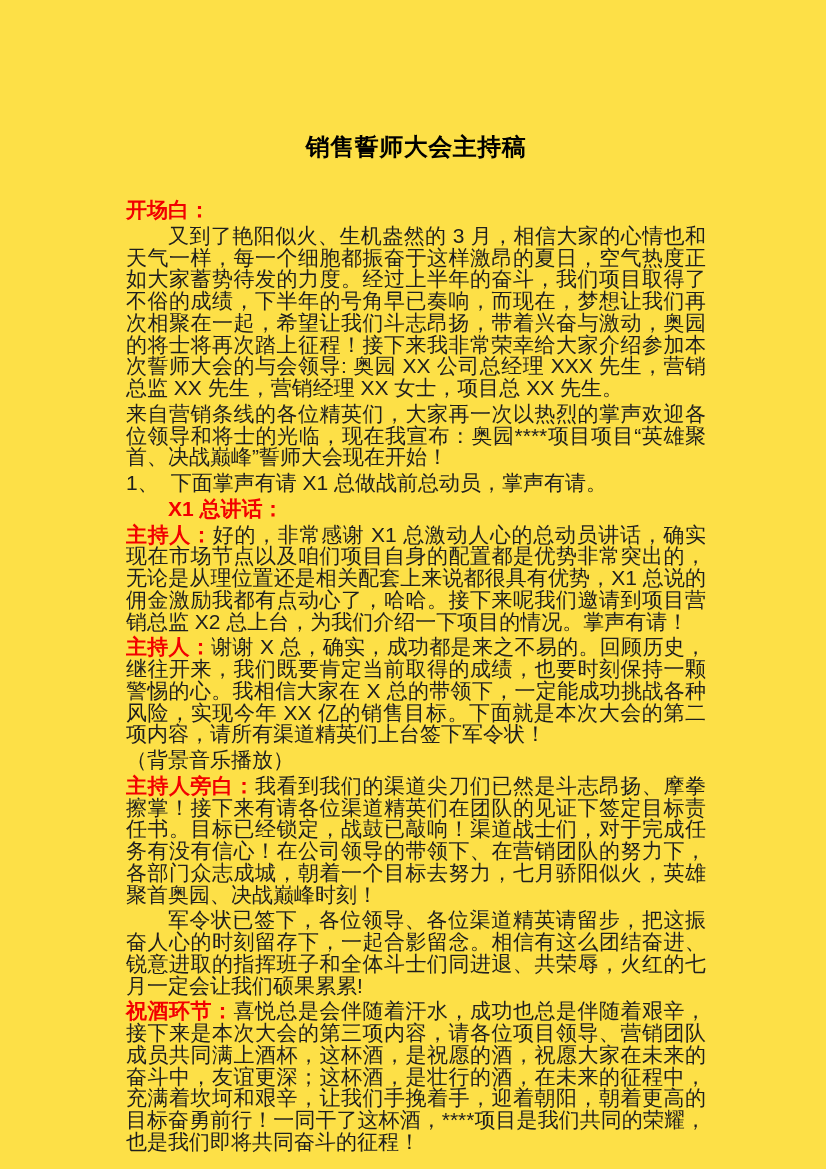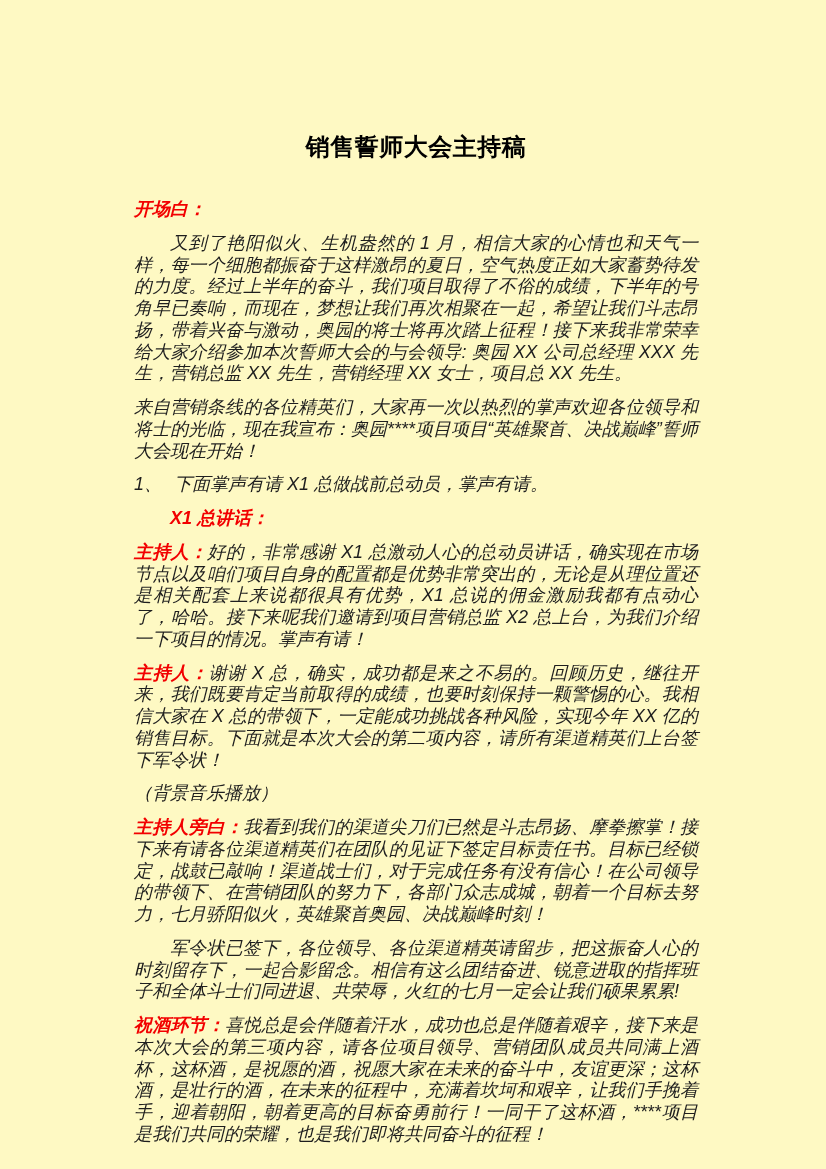--- a/index.html
+++ b/index.html
@@ -1,57 +1,56 @@
 <!DOCTYPE html>
 <html><head>
 <meta charset="utf-8">
 <style>
   html,body{margin:0;padding:0;background:#ffffff;}
   .page{
     position:relative;
     width:826px;
     height:1169px;
-    background:#fef9c3;
+    background:#fde047;
     box-sizing:border-box;
     padding:131px 116px 40px 122px;
     font-family:"Liberation Sans","DejaVu Sans",sans-serif;
     color:#1e1e1e;
     overflow:hidden;
   }
   .doc-title{
     margin:0 0 36px 0;
     font-size:24px;
     line-height:32px;
     font-weight:700;
     text-align:center;
     color:#000000;
     letter-spacing:0.5px;
   }
   .doc-body p{
-    margin:12px;
-    font-size:18px;
+    margin:4px;
+    font-size:21px;
     line-height:21.75px;
     text-align:justify;
     word-break:break-all;
-    font-style:italic;
   }
   .doc-body p.indent{ text-indent:2em; }
   .speaker{ font-weight:700; }
   .speaker.red{ color:#f20000; }
   .speaker.black{ color:#1a1a1a; }
   .list-num{ display:inline-block; margin-right:12px; }
 </style>
 </head>
 <body>
 
 <div class="page">
   <h1 class="doc-title">销售誓师大会主持稿</h1>
   <div class="doc-body">
       <p class=""><span class="speaker red">开场白：</span></p>
-      <p class="indent"><span>又到了艳阳似火、生机盎然的 1 月，相信大家的心情也和天气一样，每一个细胞都振奋于这样激昂的夏日，空气热度正如大家蓄势待发的力度。经过上半年的奋斗，我们项目取得了不俗的成绩，下半年的号角早已奏响，而现在，梦想让我们再次相聚在一起，希望让我们斗志昂扬，带着兴奋与激动，奥园的将士将再次踏上征程！接下来我非常荣幸给大家介绍参加本次誓师大会的与会领导: 奥园 XX 公司总经理 XXX 先生，营销总监 XX 先生，营销经理 XX 女士，项目总 XX 先生。</span></p>
+      <p class="indent"><span>又到了艳阳似火、生机盎然的 3 月，相信大家的心情也和天气一样，每一个细胞都振奋于这样激昂的夏日，空气热度正如大家蓄势待发的力度。经过上半年的奋斗，我们项目取得了不俗的成绩，下半年的号角早已奏响，而现在，梦想让我们再次相聚在一起，希望让我们斗志昂扬，带着兴奋与激动，奥园的将士将再次踏上征程！接下来我非常荣幸给大家介绍参加本次誓师大会的与会领导: 奥园 XX 公司总经理 XXX 先生，营销总监 XX 先生，营销经理 XX 女士，项目总 XX 先生。</span></p>
       <p class=""><span>来自营销条线的各位精英们，大家再一次以热烈的掌声欢迎各位领导和将士的光临，现在我宣布：奥园****项目项目“英雄聚首、决战巅峰”誓师大会现在开始！</span></p>
       <p class=""><span class="list-num">1、</span><span>下面掌声有请 X1 总做战前总动员，掌声有请。</span></p>
       <p class="indent"><span class="speaker red">X1 总讲话：</span></p>
       <p class=""><span class="speaker red">主持人：</span><span>好的，非常感谢 X1 总激动人心的总动员讲话，确实现在市场节点以及咱们项目自身的配置都是优势非常突出的，无论是从理位置还是相关配套上来说都很具有优势，X1 总说的佣金激励我都有点动心了，哈哈。接下来呢我们邀请到项目营销总监 X2 总上台，为我们介绍一下项目的情况。掌声有请！</span></p>
       <p class=""><span class="speaker red">主持人：</span><span>谢谢 X 总，确实，成功都是来之不易的。回顾历史，继往开来，我们既要肯定当前取得的成绩，也要时刻保持一颗警惕的心。我相信大家在 X 总的带领下，一定能成功挑战各种风险，实现今年 XX 亿的销售目标。下面就是本次大会的第二项内容，请所有渠道精英们上台签下军令状！</span></p>
       <p class=""><span>（背景音乐播放）</span></p>
       <p class=""><span class="speaker red">主持人旁白：</span><span>我看到我们的渠道尖刀们已然是斗志昂扬、摩拳擦掌！接下来有请各位渠道精英们在团队的见证下签定目标责任书。目标已经锁定，战鼓已敲响！渠道战士们，对于完成任务有没有信心！在公司领导的带领下、在营销团队的努力下，各部门众志成城，朝着一个目标去努力，七月骄阳似火，英雄聚首奥园、决战巅峰时刻！</span></p>
       <p class="indent"><span>军令状已签下，各位领导、各位渠道精英请留步，把这振奋人心的时刻留存下，一起合影留念。相信有这么团结奋进、锐意进取的指挥班子和全体斗士们同进退、共荣辱，火红的七月一定会让我们硕果累累!</span></p>
       <p class=""><span class="speaker red">祝酒环节：</span><span>喜悦总是会伴随着汗水，成功也总是伴随着艰辛，接下来是本次大会的第三项内容，请各位项目领导、营销团队成员共同满上酒杯，这杯酒，是祝愿的酒，祝愿大家在未来的奋斗中，友谊更深；这杯酒，是壮行的酒，在未来的征程中，充满着坎坷和艰辛，让我们手挽着手，迎着朝阳，朝着更高的目标奋勇前行！一同干了这杯酒，****项目是我们共同的荣耀，也是我们即将共同奋斗的征程！</span></p>
     </div>

